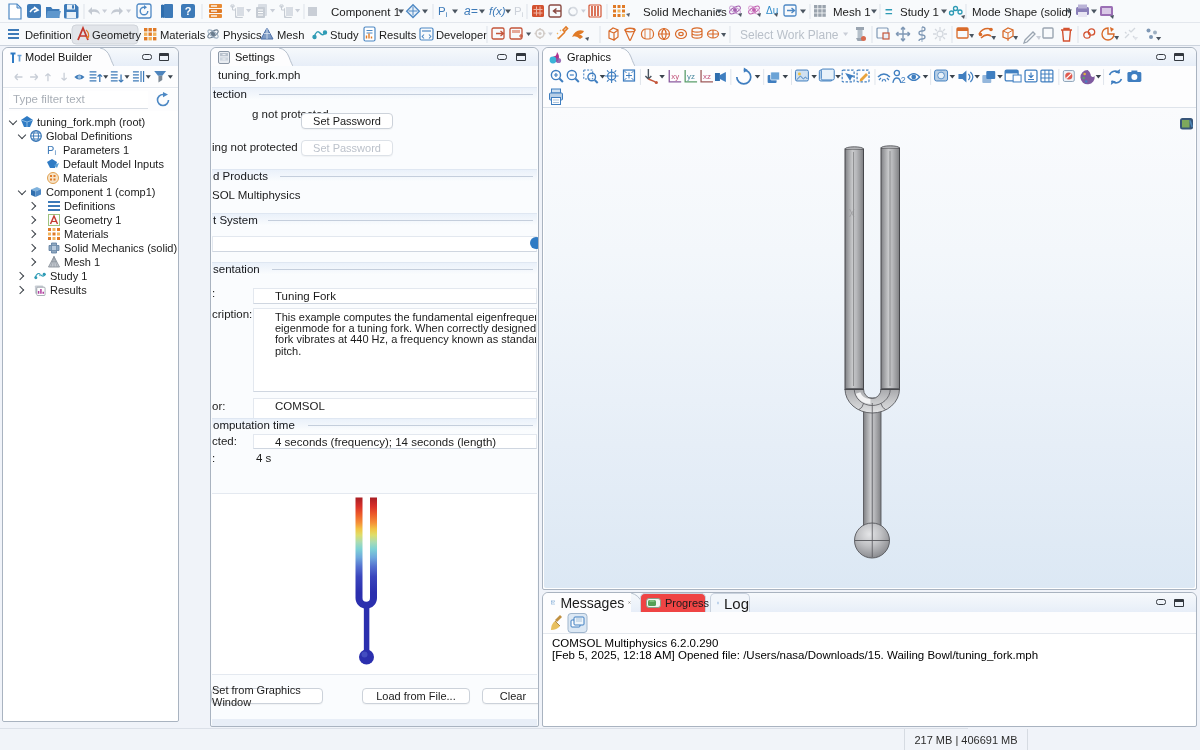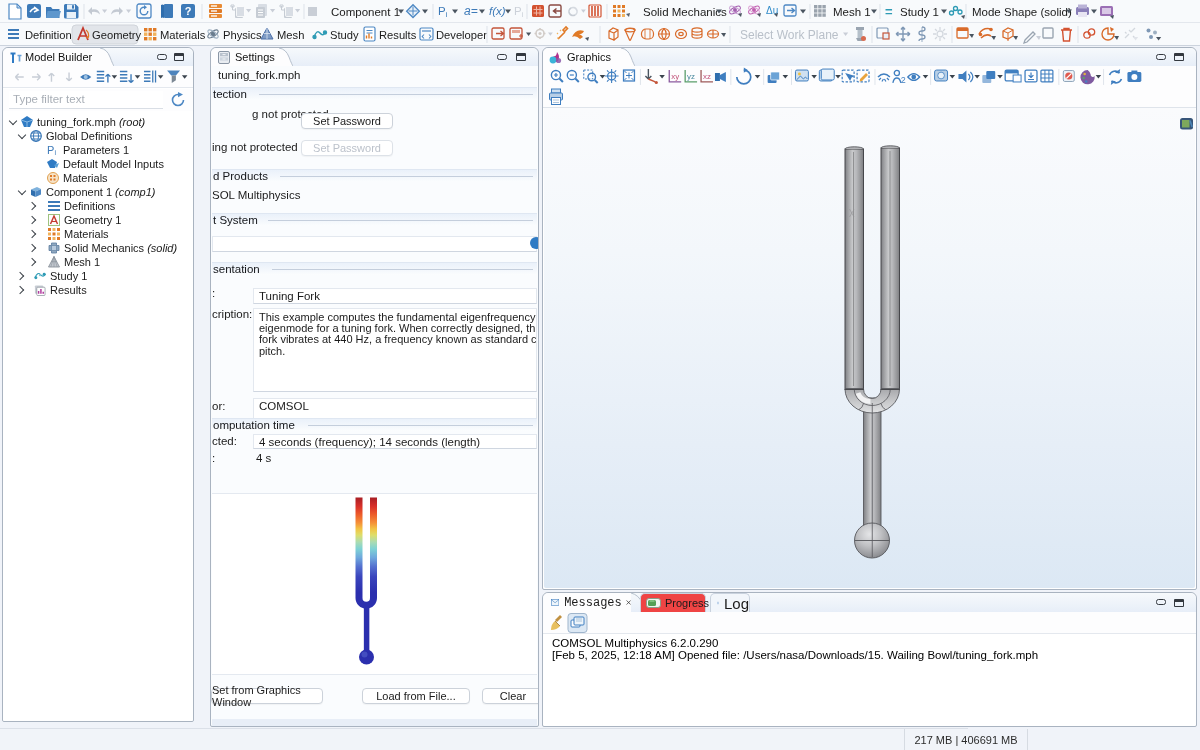--- a/index.html
+++ b/index.html
@@ -6,21 +6,21 @@
 html,body { width:1200px; height:750px; overflow:hidden; }
 body { font-family:"Liberation Sans", sans-serif; background:#f0f3f9; position:relative; color:#1b1b1b; }
 .abs { position:absolute; }
 
 
 #topbar { left:0; top:0; width:1200px; height:23px; background:#f8fafc; border-bottom:1px solid #e3e7ed; }
 #ribbon { left:0; top:23px; width:1200px; height:23px; background:#f8fafc; border-bottom:1px solid #ccd3dd; }
 
 
 .panel { background:#fff; border:1px solid #a9b3c0; border-radius:6px 6px 2px 2px; }
-#mbp { left:2px; top:47px; width:192px; height:675px; }
+#mbp { left:2px; top:47px; width:177px; height:675px; }
 #stp { left:210px; top:47px; width:329px; height:680px; background:#fafcfe;}
 #gfp { left:542px; top:47px; width:655px; height:543px; }
 #msp { left:542px; top:592px; width:655px; height:135px; }
 
 .phdr { position:absolute; left:0; top:0; right:0; height:18px; background:linear-gradient(180deg,#f6f9fc,#e7eef8); border-radius:6px 6px 0 0; }
 .ptab { position:absolute; left:0; top:0; height:18px; background:#fdfdfe; border-radius:6px 0 0 0; }
 .ptab svg.curve { position:absolute; right:-14px; top:0; }
 .ptablbl { position:absolute; top:3px; font-size:11px; color:#111; white-space:nowrap; }
 .winbtn { position:absolute; top:5px; width:10px; height:8px; }
 .wmin { border:1.5px solid #33383f; border-radius:2.5px; height:6px; top:6px; }
@@ -30,27 +30,27 @@
 #mbtool { position:absolute; left:0; top:18px; right:0; height:22px; background:#fdfdfe; border-bottom:1px solid #e4e8ee; display:flex; align-items:center; padding-left:5px;}
 #mbfilter { position:absolute; left:0px; top:41px; right:0; height:22px; background:#fdfdfe; }
 #mbfilter .fld { position:absolute; left:6px; right:30px; top:2px; height:18px; background:#fff; border-bottom:1px solid #d9dee5; font-size:11.5px; color:#a8aeb6; padding:2px 4px; }
 #mbtree { position:absolute; left:0; top:64px; right:0; bottom:0; background:#fff; border-radius:0 0 2px 2px; font-size:11px; }
 .trow { position:absolute; height:14px; display:flex; align-items:center; white-space:nowrap; }
 .chev { display:inline-block; width:9px; height:9px; position:relative; flex:0 0 9px; margin-right:4px; }
 .chev:before { content:""; position:absolute; top:2px; left:2px; width:5px; height:5px; border-right:1.5px solid #3c4249; border-bottom:1.5px solid #3c4249; }
 .chev.open:before { transform:rotate(45deg); top:0px; }
 .chev.closed:before { transform:rotate(-45deg); left:0; top:1px; }
 .ticon { width:12px; height:12px; flex:0 0 12px; margin-right:4px; display:inline-flex; }
-.it { font-style:italic; }
+.it { }
 
 
 .shdr { position:absolute; left:1px; right:1px; height:13px; background:linear-gradient(180deg,#eaf1fa 0%,#f3f7fc 55%,#fbfdfe 100%); border-top:1px solid #dfe7f2; font-size:11.5px; color:#14161a; }
 .shdr .rule { position:absolute; top:6px; height:1px; background:#c4cedc; right:4px; }
 .slbl { position:absolute; font-size:11.5px; color:#1b1b1b; white-space:nowrap; }
-.sfield { position:absolute; background:#fff; border:1px solid #e3e8ef; border-bottom:1px solid #cfd6e0; font-size:11.5px; color:#1b1b1b; padding:1px 5px; white-space:nowrap; }
+.sfield { position:absolute; background:#fff; border:1px solid #e3e8ef; border-bottom:1px solid #cfd6e0; font-size:11.5px; color:#1b1b1b; padding:1px 21px; white-space:nowrap; }
 .sbtn { position:absolute; height:16px; background:#fff; border:1px solid #ccd2da; border-radius:4px; font-size:11px; color:#1b1b1b; display:flex; align-items:center; justify-content:center; box-shadow:0 1px 1px rgba(0,0,0,.04); }
 .sbtn.dis { color:#bcc2cb; border-color:#dde2e8; }
 
 
 #gtool { position:absolute; left:0; top:18px; right:0; height:22px; background:#fdfdfe; display:flex; align-items:center; padding-left:4px; }
 #gtool2 { position:absolute; left:0; top:40px; right:0; height:20px; background:#fdfdfe; border-bottom:1px solid #dfe4eb; }
 #gcanvas { position:absolute; left:1px; right:1px; top:60px; bottom:1px; background:linear-gradient(180deg,#fafbfd 0%,#f3f7fb 30%,#e6eef7 70%,#dce8f4 100%); border-radius:0 0 2px 2px; }
 
 
 .mtab { position:absolute; top:0; height:19px; font-size:11.5px; display:flex; align-items:center; white-space:nowrap; }
@@ -957,21 +957,21 @@
         </g>
    </svg>
   </div>
 </div>
 
 <div id="msp" class="panel abs">
   <div class="phdr" style="height:19px;"></div>
   <div class="winbtn wmin" style="right:30px;top:6px;"></div>
   <div class="winbtn wmax" style="right:12px;top:6px;"></div>
   <div id="msgtabs">
-   <div class="mtab" style="left:0;width:88px;background:#fdfdfe;border-radius:6px 0 0 0;font-size:12px;font-family:Liberation Mono, monospace;">
+   <div class="mtab" style="left:0;width:88px;background:#fdfdfe;border-radius:6px 0 0 0;font-size:14px;">
     <svg width="14" height="11" viewBox="0 0 14 11" style="margin:0 5px 0 8px;">
           <rect x="0.5" y="0.5" width="13" height="10" fill="#eef5fb" stroke="#3f7ec0"></rect>
           <path d="M0.5 0.5 l6.5 5.5 l6.5 -5.5" fill="none" stroke="#3f7ec0"></path>
         </svg>
     <span>Messages</span>
     <svg width="9" height="9" viewBox="0 0 9 9" style="margin-left:4px;">
           <path d="M1 1 l7 7 M8 1 l-7 7" stroke="#333" stroke-width="1.3"></path>
         </svg>
    </div>
    <svg width="16" height="20" viewBox="0 0 16 20" style="position:absolute;left:88px;top:0;">

